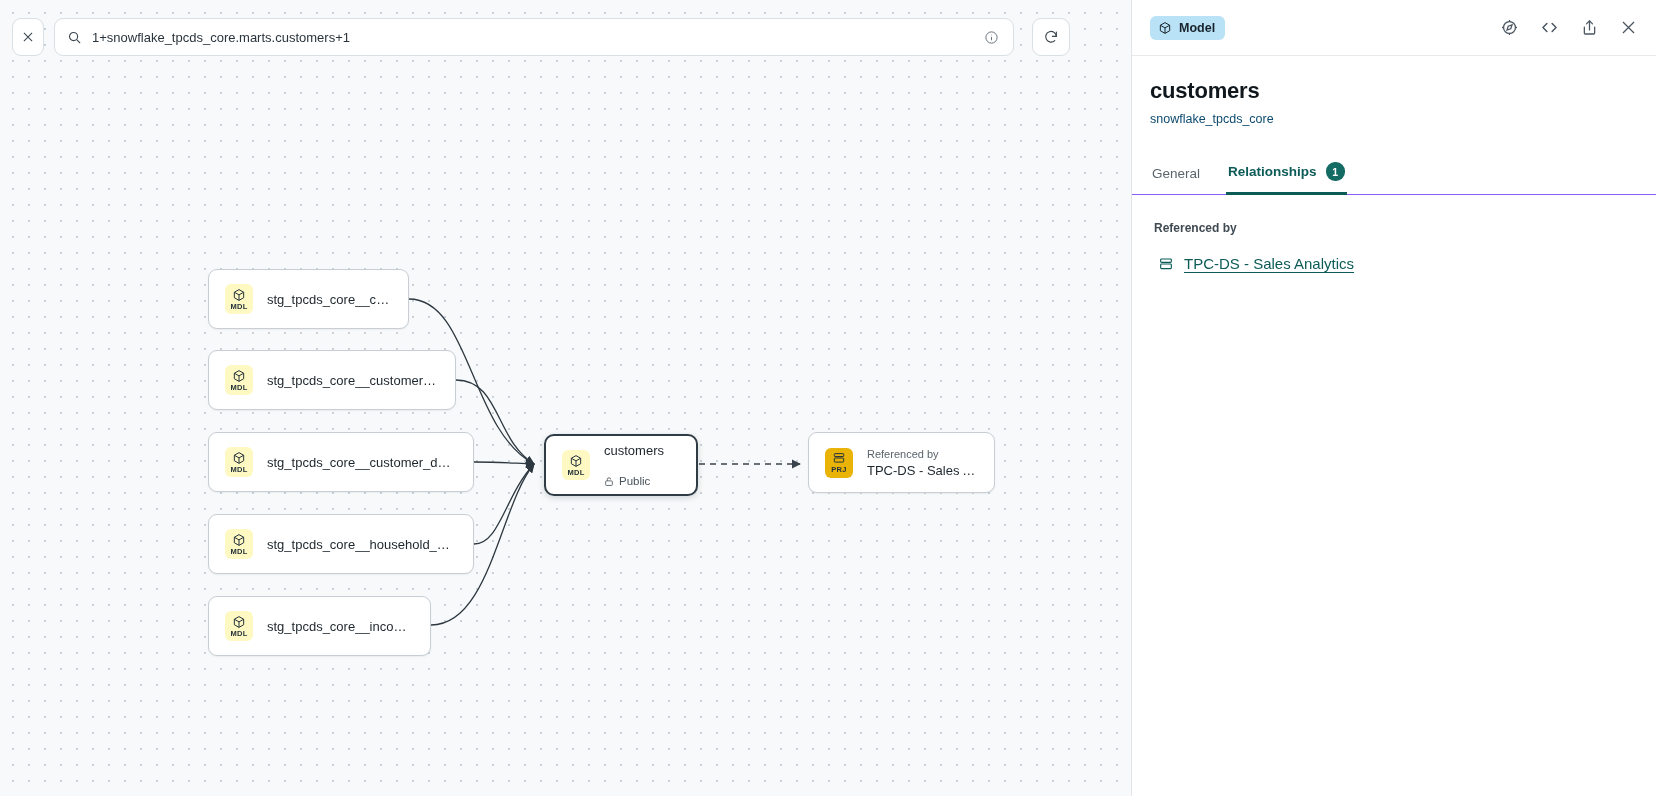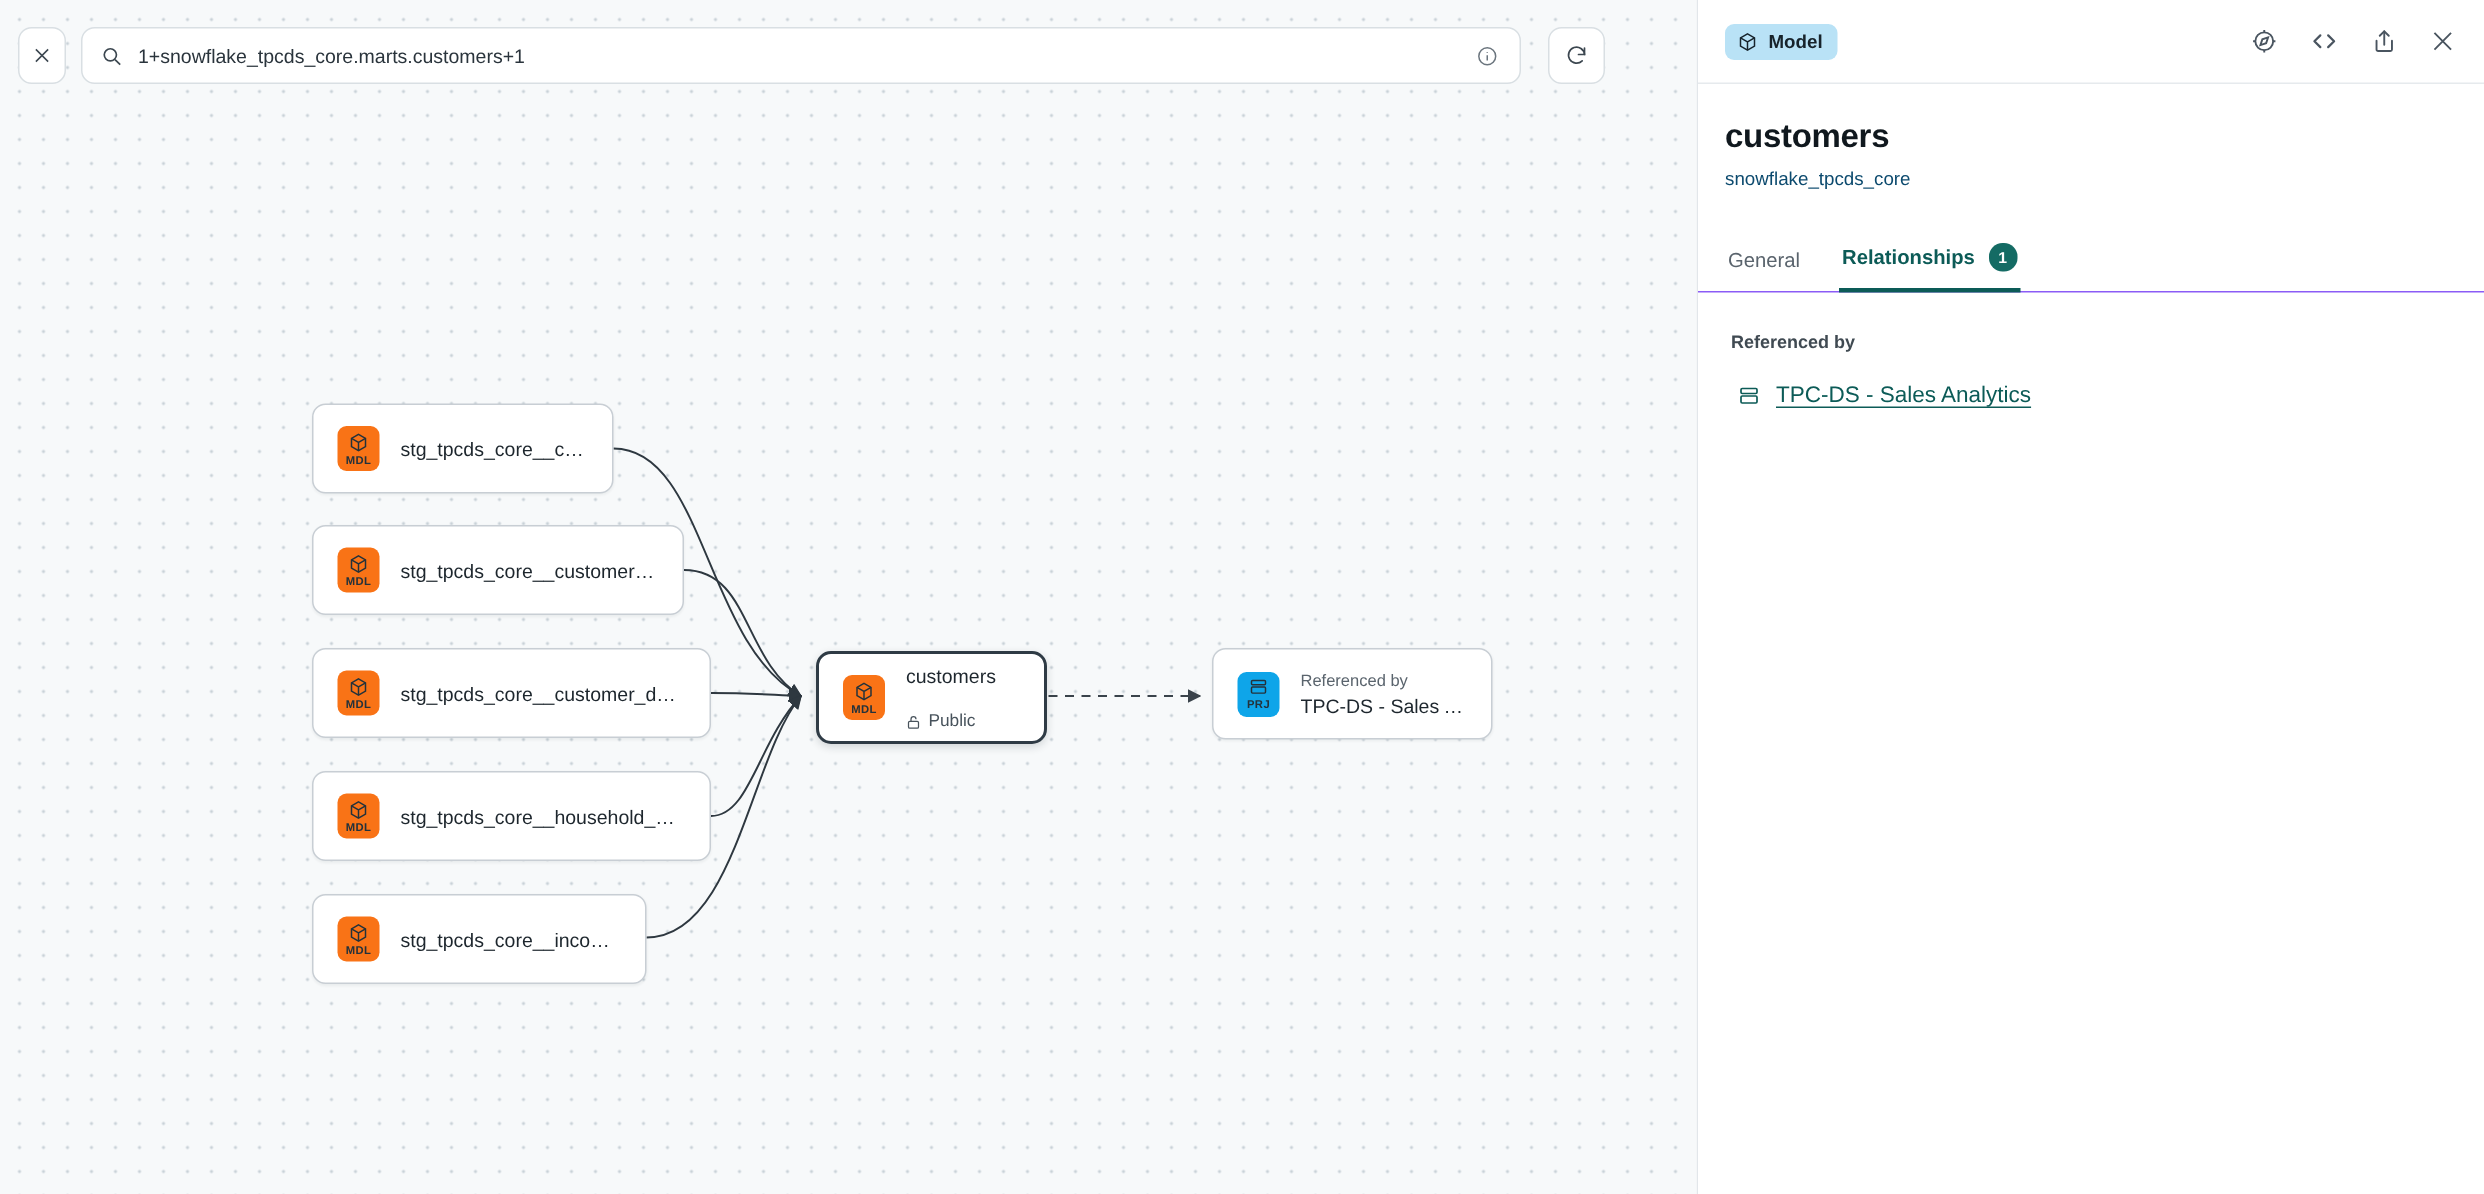--- a/index.html
+++ b/index.html
@@ -73,22 +73,22 @@
     box-shadow: 0 2px 6px rgba(20,30,40,.16);
   }
   .node-badge {
     width: 28px; height: 30px;
     border-radius: 6px;
     display: flex; flex-direction: column;
     align-items: center; justify-content: center;
     flex: 0 0 auto;
     gap: 0px;
   }
-  .badge-mdl { background: #f97316; color: #24323b; text-align: center; }
-  .badge-prj { background: #0ea5e9; color: #24323b; }
+  .badge-mdl { background: #fef9c3; color: #24323b; text-align: center; }
+  .badge-prj { background: #eab308; color: #24323b; }
   .badge-tag { font-size: 7.5px; letter-spacing: .3px; line-height: 8px; font-weight: 700; margin-top: 1px; }
   .node-text { margin-left: 14px; min-width: 0; }
   .node-title { font-size: 13px; color: #1d262d; white-space: nowrap; overflow: hidden; text-overflow: ellipsis; }
   .node-sub { font-size: 11.5px; color: #48535c; display: flex; align-items: center; gap: 5px; margin-top: 17px; }
   .node-kicker { font-size: 11px; color: #5a646d; }
   .node-main2 { font-size: 13px; color: #1d262d; margin-top: 3px; white-space: nowrap; overflow: hidden; text-overflow: ellipsis; }
 
   
   .panel {
     width: 525px; height: 796px;

